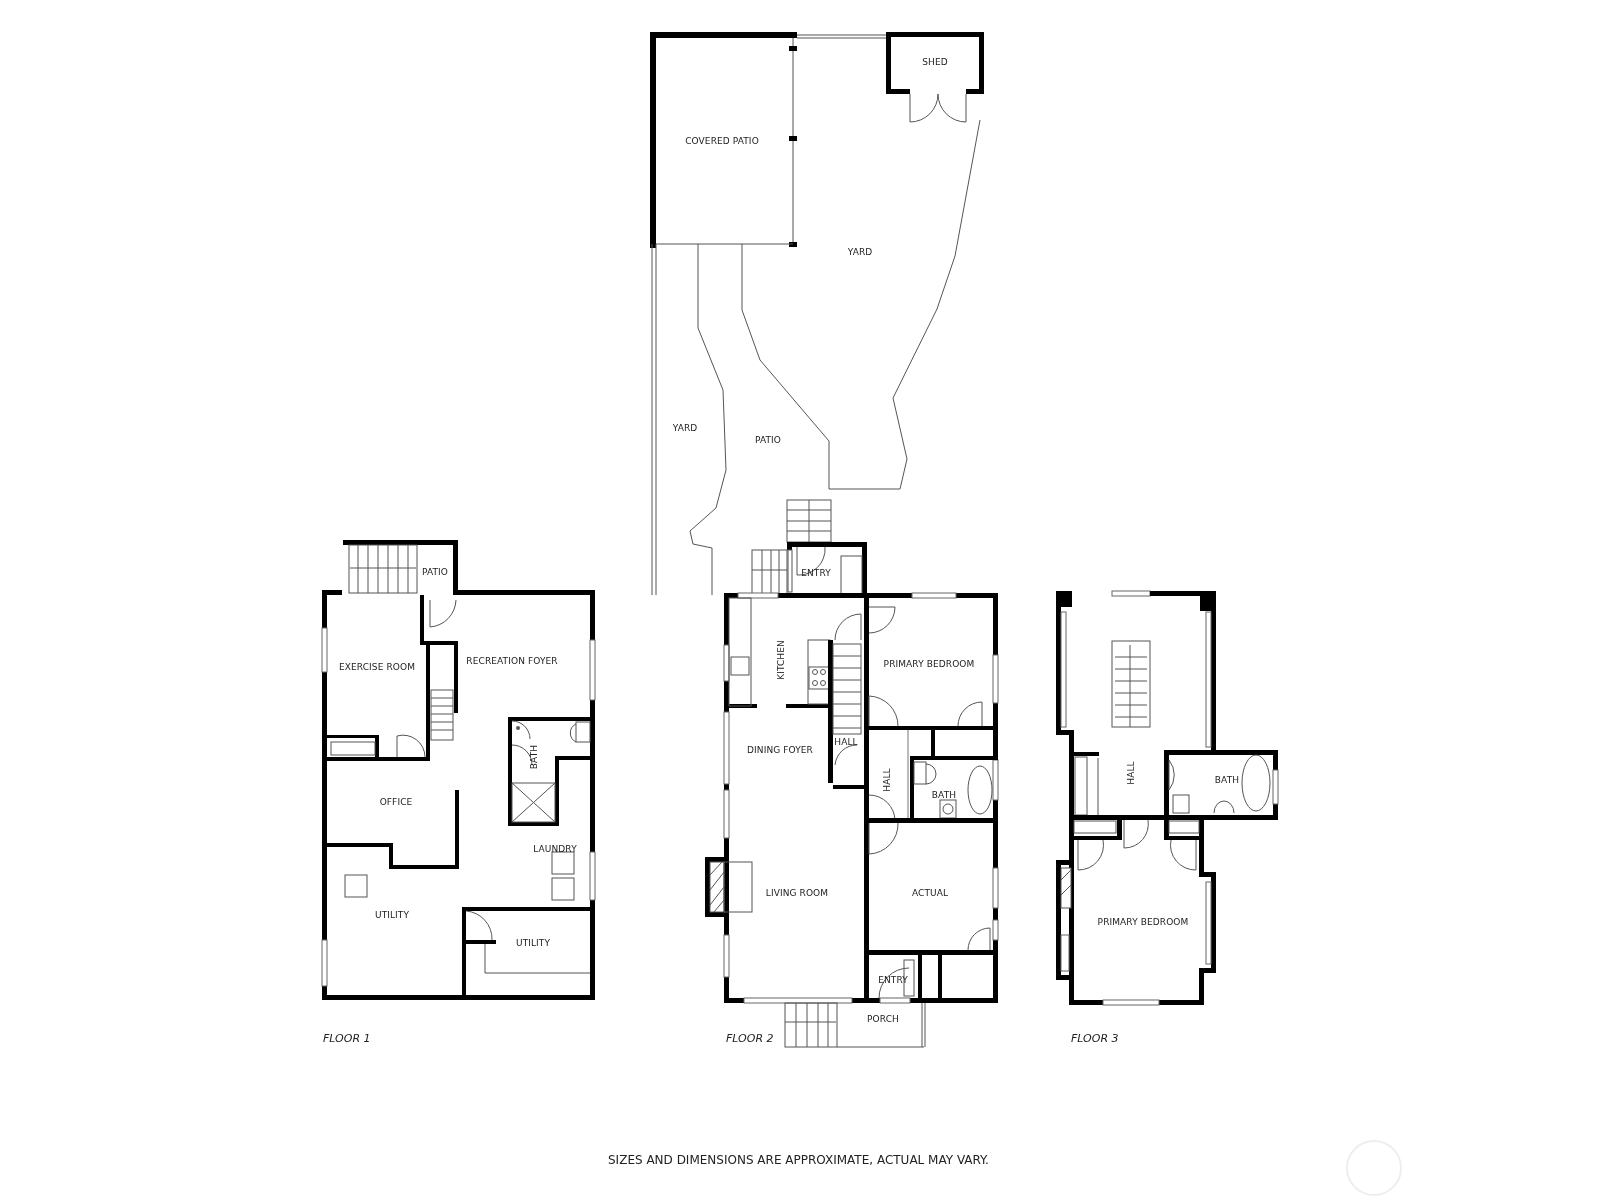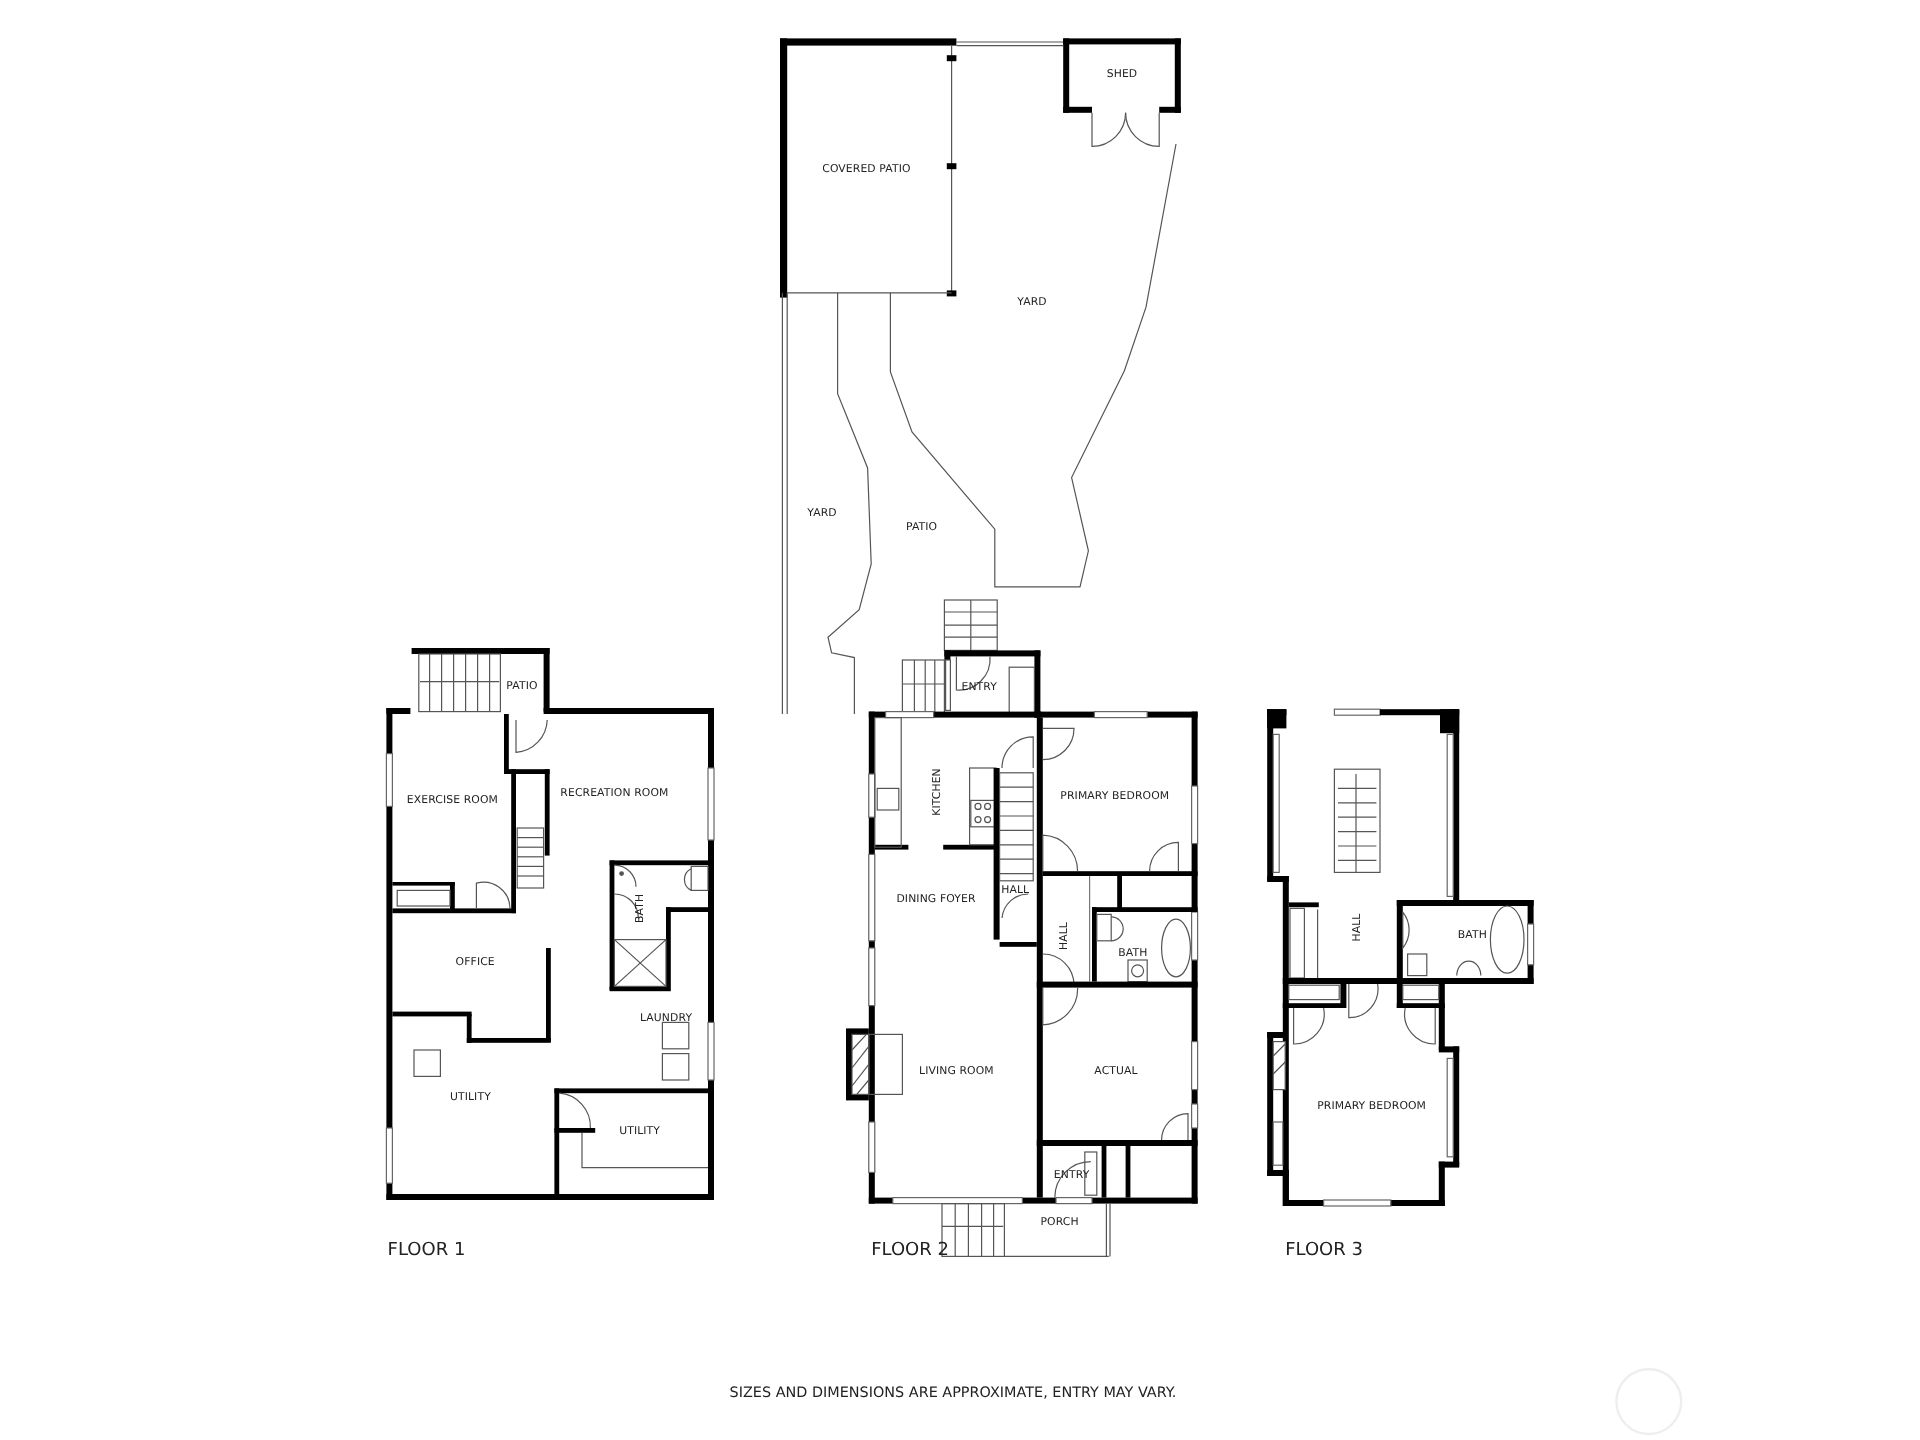--- a/index.html
+++ b/index.html
@@ -4,21 +4,21 @@
 <style>
   html, body { margin:0; padding:0; background:#ffffff; }
   body { width:1600px; height:1200px; position:relative; overflow:hidden; font-family:"DejaVu Sans", sans-serif; }
   svg.plan { position:absolute; left:0; top:0; width:1600px; height:1200px; }
   .wall { fill:#000; }
   .thin { stroke:#555; stroke-width:1; fill:none; }
   .thin2 { stroke:#777; stroke-width:1; fill:none; }
   .win { fill:#fff; stroke:#666; stroke-width:1; }
   .lbl { position:absolute; font-size:9px; color:#222; white-space:nowrap; transform:translate(-50%,-50%); letter-spacing:0.1px; }
   .lbl.v { transform:translate(-50%,-50%) rotate(-90deg); }
-  .floor-lbl { position:absolute; font-size:15px; color:#222; white-space:nowrap; }
+  .floor-lbl { position:absolute; font-size:11px; color:#222; white-space:nowrap;font-style:italic; }
   .disclaimer { position:absolute; left:608px; top:1160px; font-size:12px; color:#222; white-space:nowrap; transform:translateY(-50%); }
   .watermark { position:absolute; left:1346px; top:1140px; width:52px; height:52px; border-radius:50%; border:2px solid #eee; }
 </style>
 </head>
 <body>
 
 <svg class="plan" viewBox="0 0 1600 1200" xmlns="http://www.w3.org/2000/svg">
 
   <g>
 
@@ -295,21 +295,21 @@
     <rect class="wall" x="1199" y="968" width="17" height="5"></rect>
     <rect class="wall" x="1199" y="968" width="5" height="37"></rect>
     <rect class="win" x="1206" y="882" width="5" height="82"></rect>
     <rect class="wall" x="1069" y="1000" width="135" height="5"></rect>
     <rect class="win" x="1103" y="1000" width="56" height="5"></rect>
   </g>
 </svg>
 
 <div class="lbl" style="left:435px;top:572px">PATIO</div>
 <div class="lbl" style="left:377px;top:667px">EXERCISE ROOM</div>
-<div class="lbl" style="left:512px;top:661px">RECREATION ROOM</div>
+<div class="lbl" style="left:512px;top:661px">RECREATION FOYER</div>
 <div class="lbl v" style="left:534px;top:757px">BATH</div>
 <div class="lbl" style="left:396px;top:802px">OFFICE</div>
 <div class="lbl" style="left:555px;top:849px">LAUNDRY</div>
 <div class="lbl" style="left:392px;top:915px">UTILITY</div>
 <div class="lbl" style="left:533px;top:943px">UTILITY</div>
 <div class="floor-lbl" style="left:323px;top:1032px">FLOOR 1</div>
 
 <div class="lbl" style="left:722px;top:141px">COVERED PATIO</div>
 <div class="lbl" style="left:935px;top:62px">SHED</div>
 <div class="lbl" style="left:860px;top:252px">YARD</div>
@@ -326,14 +326,14 @@
 <div class="lbl" style="left:930px;top:893px">ACTUAL</div>
 <div class="lbl" style="left:893px;top:980px">ENTRY</div>
 <div class="lbl" style="left:883px;top:1019px">PORCH</div>
 <div class="floor-lbl" style="left:726px;top:1032px">FLOOR 2</div>
 
 <div class="lbl v" style="left:1131px;top:773px">HALL</div>
 <div class="lbl" style="left:1227px;top:780px">BATH</div>
 <div class="lbl" style="left:1143px;top:922px">PRIMARY BEDROOM</div>
 <div class="floor-lbl" style="left:1071px;top:1032px">FLOOR 3</div>
 
-<div class="disclaimer">SIZES AND DIMENSIONS ARE APPROXIMATE, ENTRY MAY VARY.</div>
+<div class="disclaimer">SIZES AND DIMENSIONS ARE APPROXIMATE, ACTUAL MAY VARY.</div>
 <div class="watermark"></div>
 
 </body></html>

